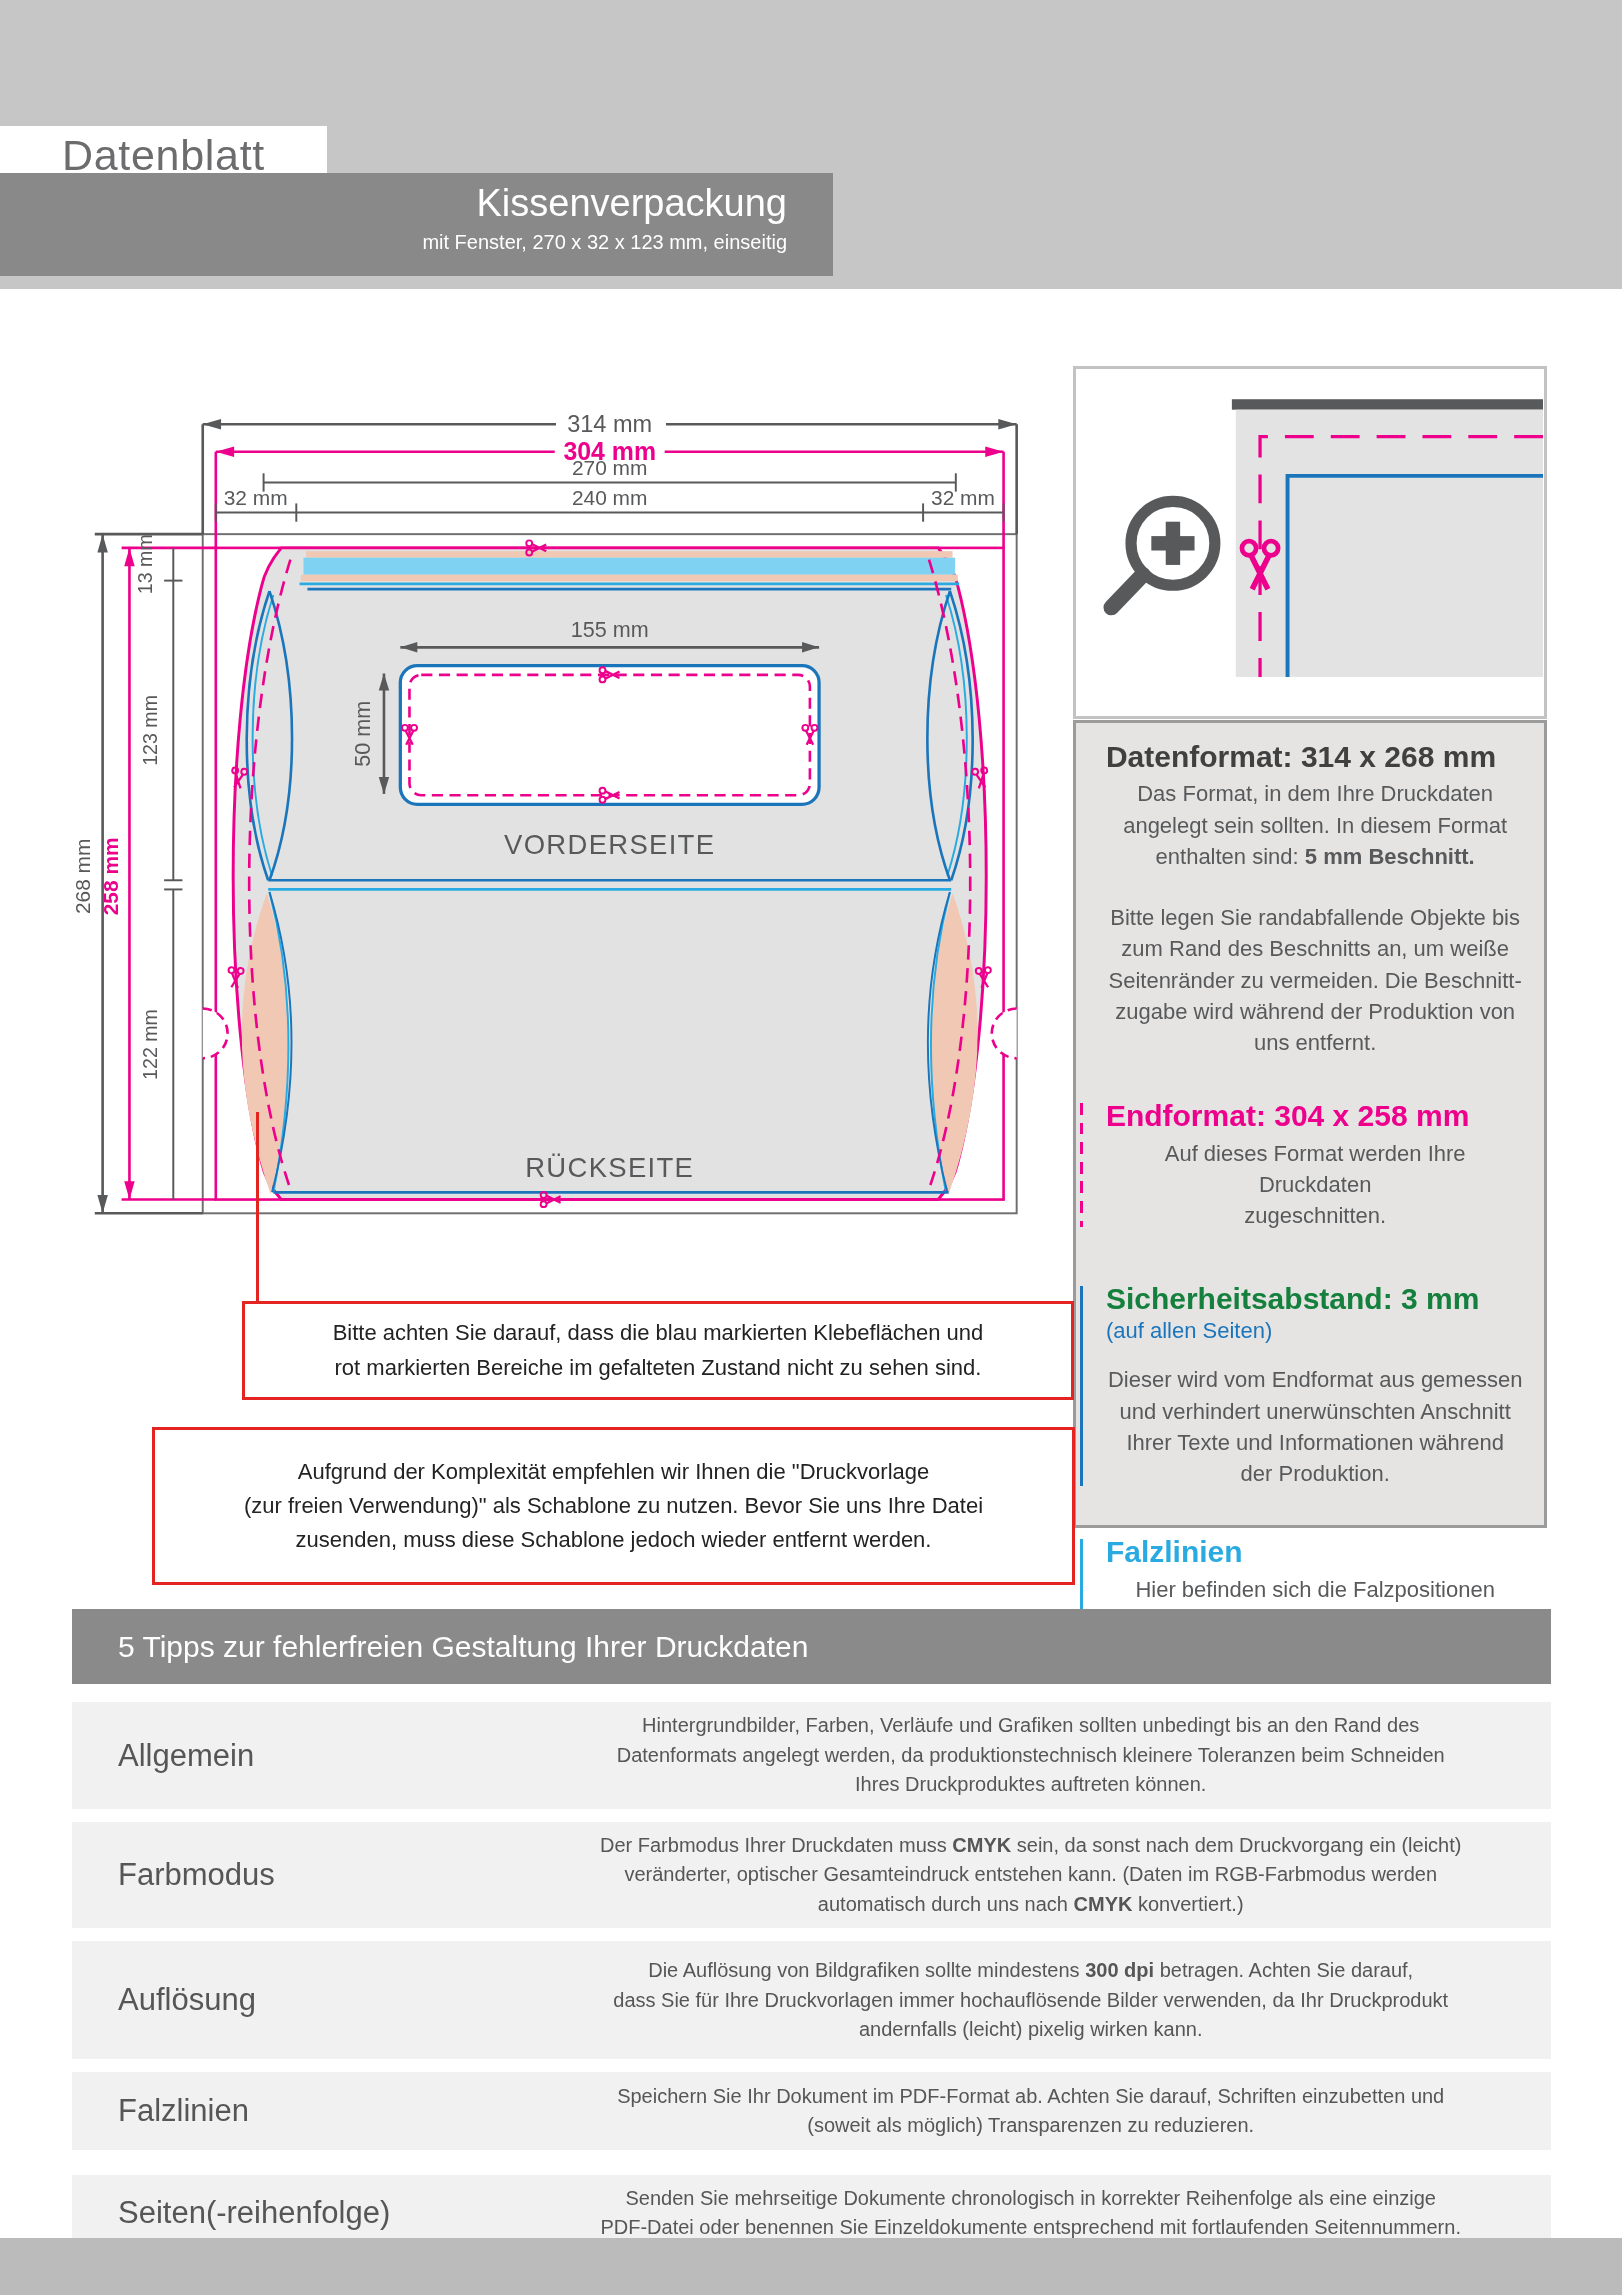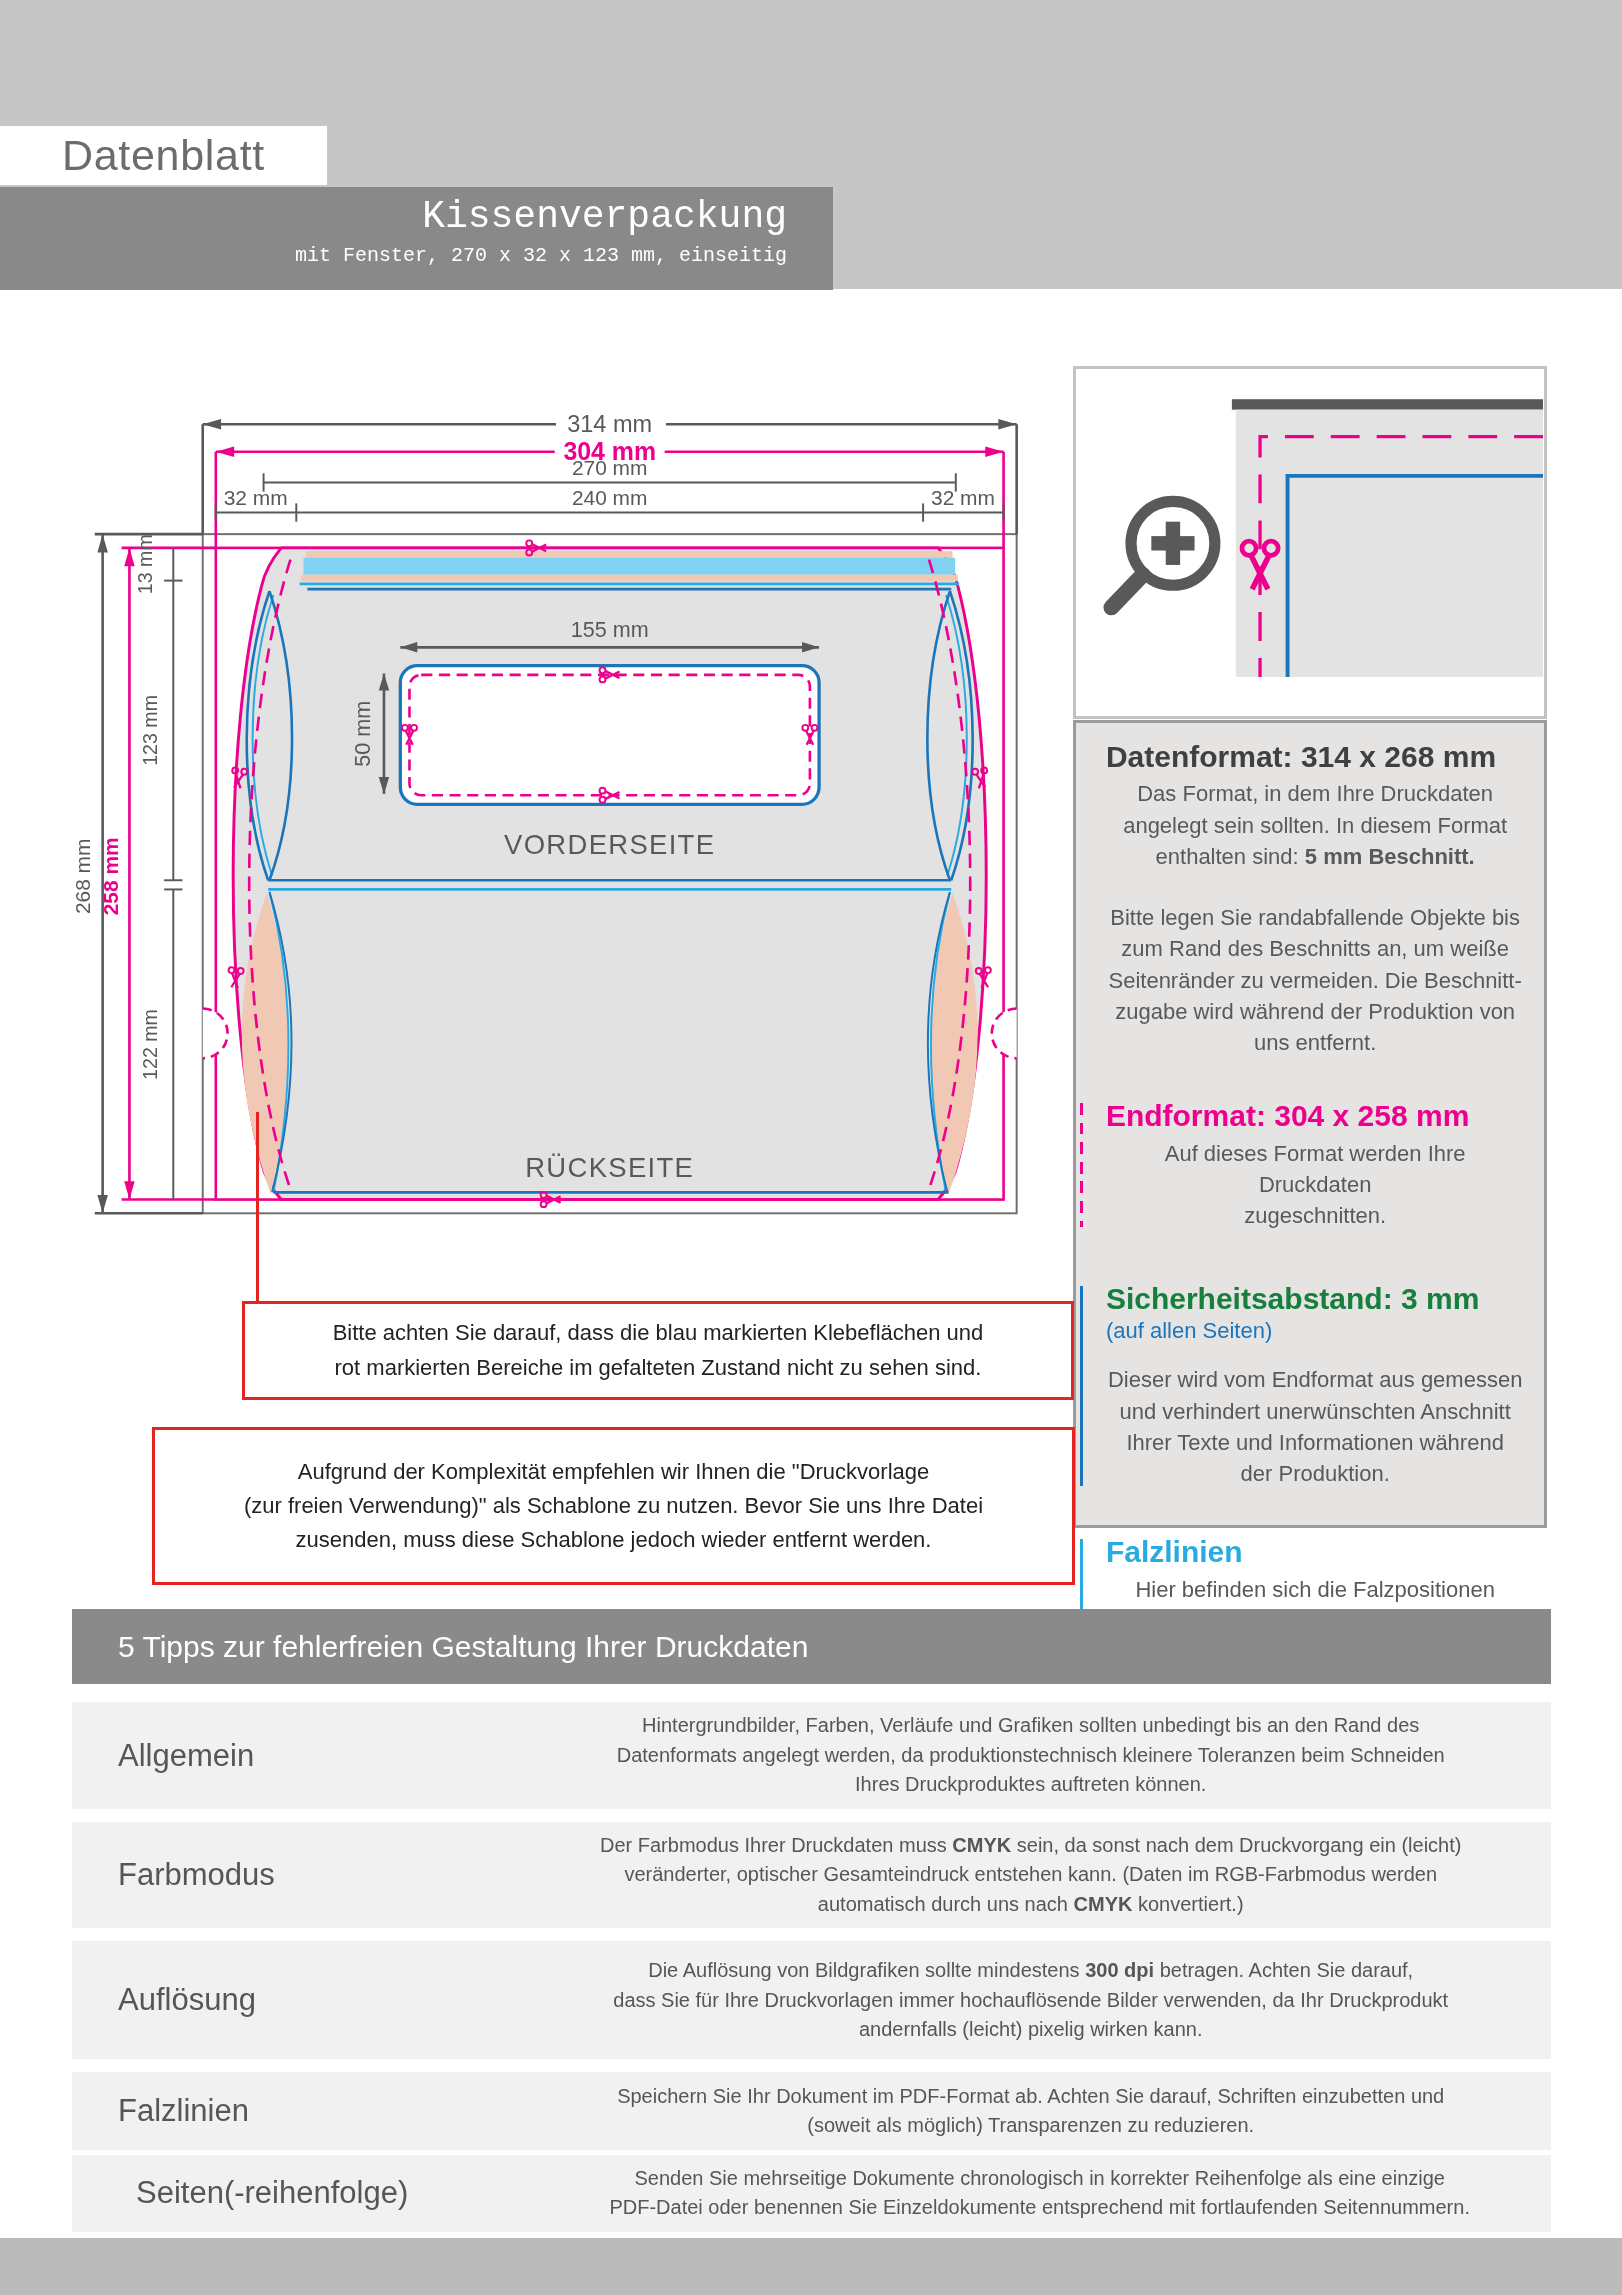--- a/index.html
+++ b/index.html
@@ -5,22 +5,22 @@
   html,body{margin:0;padding:0;background:#fff;}
   *{box-sizing:border-box;}
   body{font-family:"Liberation Sans", sans-serif;}
   .page{position:relative;width:1623px;height:2295px;background:#fff;overflow:hidden;}
 
   
   .header-bg{position:absolute;left:0;top:0;width:1623px;height:289px;background:#c7c6c6;}
   .datenblatt-box{position:absolute;left:0;top:126px;width:327px;height:59px;background:#fff;
     display:flex;align-items:center;justify-content:center;}
   .datenblatt-box span{font-size:43px;color:#6c6c6e;letter-spacing:0.7px;}
-  .banner{position:absolute;left:0;top:187px;width:833px;height:103px;background:#898989;
-    text-align:right;padding:7.9px 46px 0 0;font-family:Liberation Mono, monospace;}
+  .banner{position:absolute;left:0;top:173px;width:833px;height:103px;background:#898989;
+    text-align:right;padding:7.9px 46px 0 0;}
   .banner-title{font-size:38px;color:#ffffff;line-height:1.18;}
   .banner-sub{font-size:20px;color:#ffffff;margin-top:3.9px;line-height:1.2;}
 
   
   .zoom-panel{position:absolute;left:1073px;top:366px;width:474px;height:353px;background:#fff;
     border:3.9px solid #c4c3c3;}
 
   
   .info-panel{position:absolute;left:1073px;top:720px;width:474px;height:808px;background:#e5e4e3;
     border:3.3px solid #9c9b9b;padding:17px 19.6px 0 0;}
@@ -46,21 +46,21 @@
 
   
   .tips{position:absolute;left:72px;top:1609px;width:1479px;}
   .tips-header{height:75px;background:#8b8a8a;display:flex;align-items:center;padding-left:46px;}
   .tips-header span{color:#fff;font-size:30px;}
   .tip-row{background:#f2f1f1;display:flex;align-items:center;}
   .tip-row.r1{margin-top:18.3px;min-height:101px;}
   .tip-row.r2{margin-top:13px;min-height:103px;}
   .tip-row.r3{margin-top:13px;min-height:118px;}
   .tip-row.r4{margin-top:13px;min-height:69px;}
-  .tip-row.r5{margin-top:5px;min-height:75px;padding-left:18px;}
+  .tip-row.r5{margin-top:25px;min-height:75px;}
   .tip-label{width:458px;padding-left:46px;font-size:31px;color:#565656;flex-shrink:0;}
   .tip-text{flex:1;font-size:20px;color:#565656;line-height:1.47;padding:9.2px 19.6px 9.2px 0;}
 
   .footer{position:absolute;left:0;top:2238px;width:1623px;height:58px;background:#bcbbbb;}
 
   svg text{font-family:"Liberation Sans", sans-serif;}
 </style>
 </head>
 <body>
 

